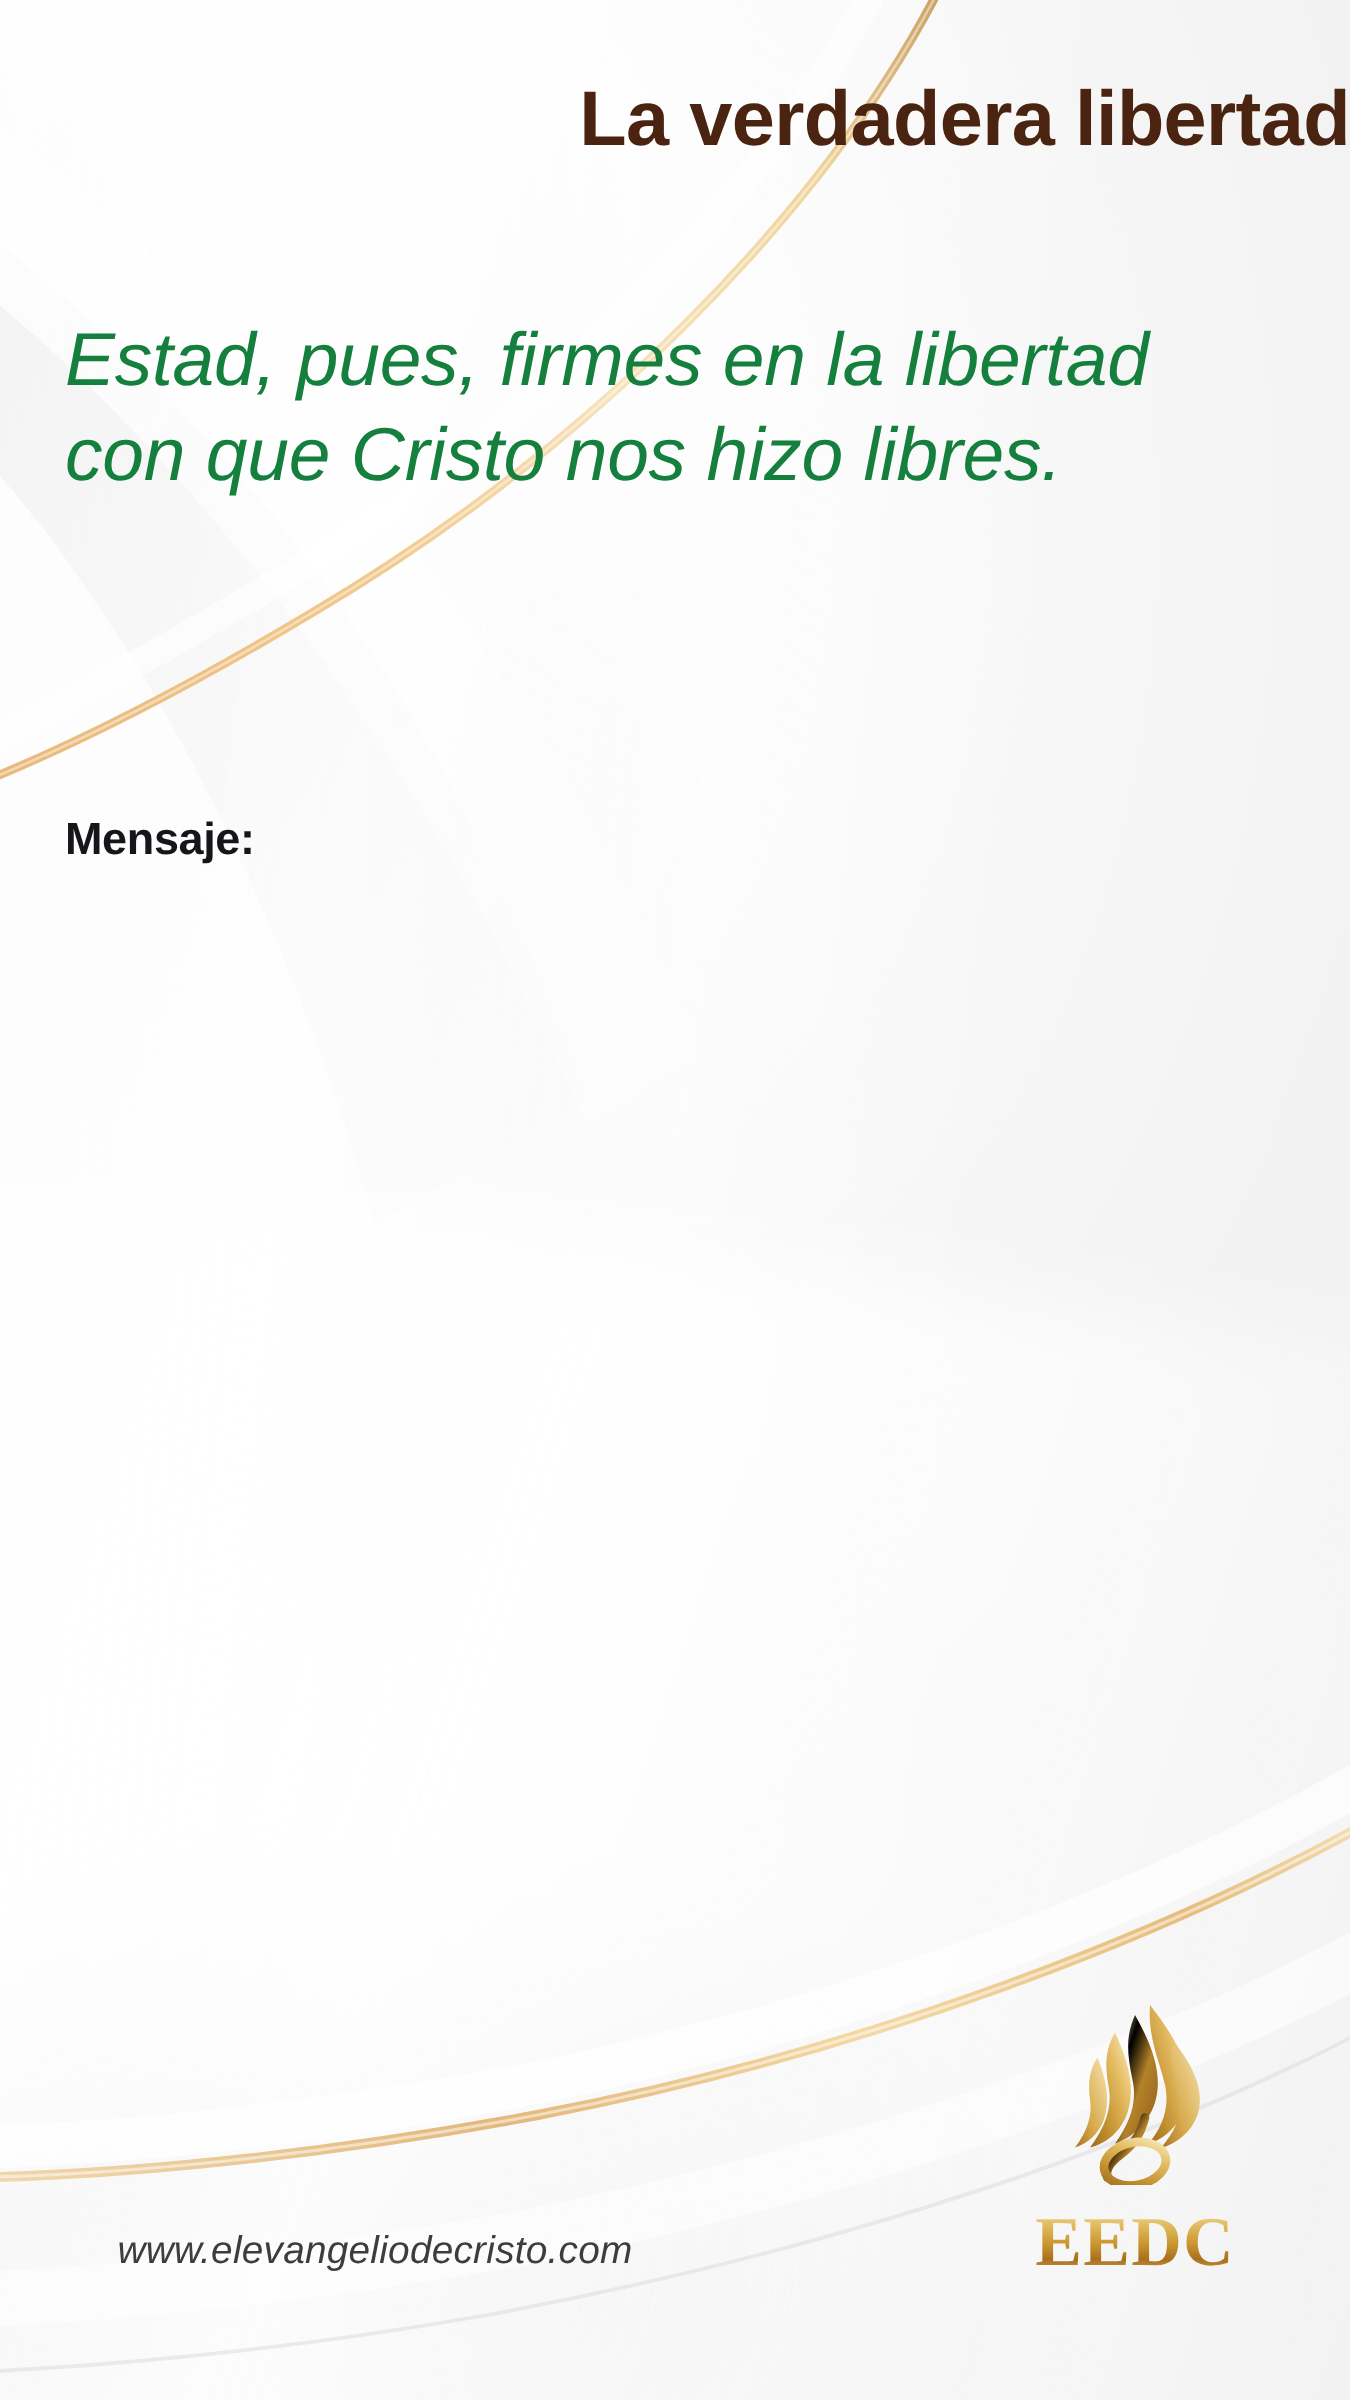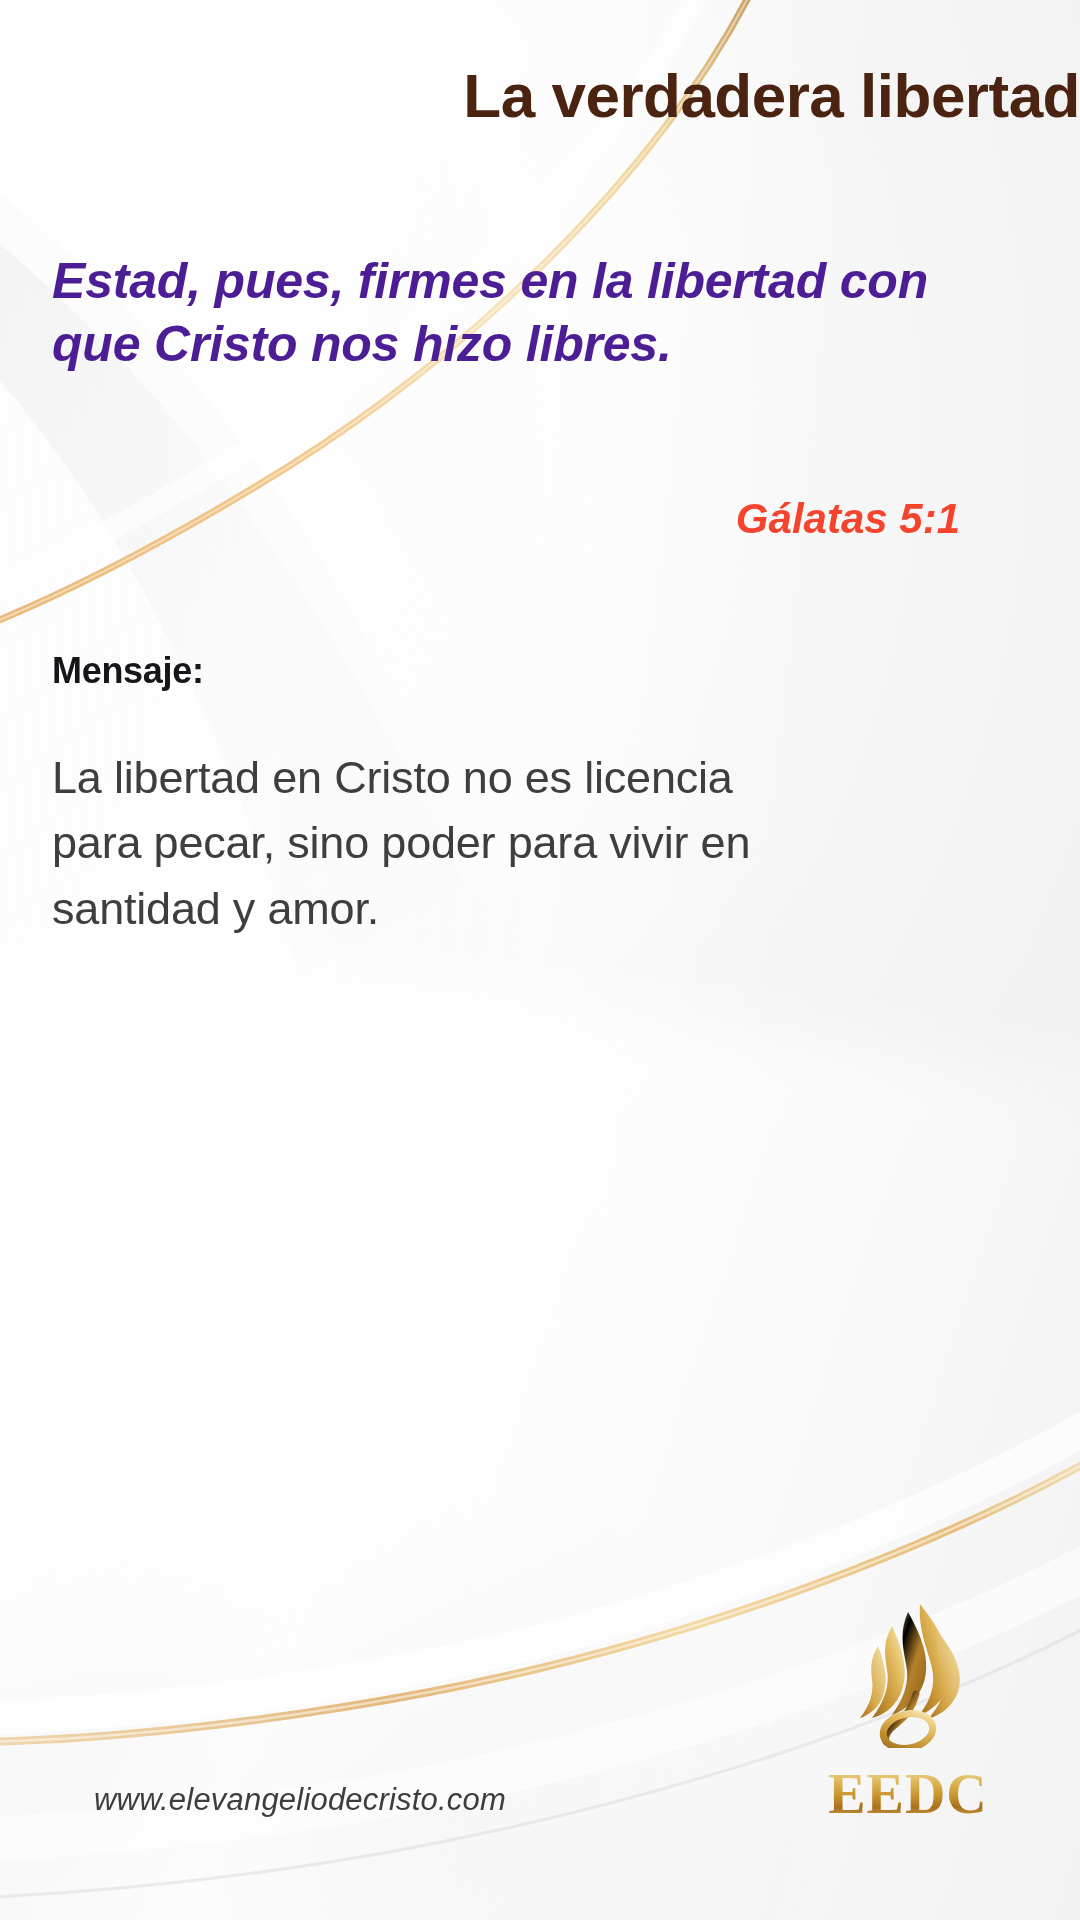--- a/index.html
+++ b/index.html
@@ -99,24 +99,24 @@
     color: #4a2410;
     letter-spacing: -0.5px;
     line-height: 1.1;
   }
 
   .verse {
     position: absolute;
     left: 52px;
     top: 250px;
     width: 890px;
-    font-size: 50px;
+    font-size: 60px;
     font-style: italic;
-    font-weight: 700;
-    color: #4c1d95;
+    font-weight: 400;
+    color: #15803d;
     line-height: 1.26;
     letter-spacing: -0.2px;
   }
 
   .reference {
     position: absolute;
     right: 120px;
     top: 495px;
     font-size: 42px;
     font-weight: 700;
@@ -243,25 +243,23 @@
     <path d="M 1100,1420 C 930,1518 690,1614 420,1668 C 240,1702 80,1716 -30,1718" fill="none" stroke="#ffffff" stroke-width="34" stroke-linecap="round" opacity="0.7"></path>
     <path d="M 1100,1560 C 930,1652 690,1736 420,1790 C 240,1822 80,1836 -30,1840" fill="none" stroke="#ffffff" stroke-width="44" stroke-linecap="round" opacity="0.55"></path>
 
     <path d="M 1100,1620 C 920,1716 670,1800 390,1852 C 220,1882 70,1894 -30,1898" fill="none" stroke="#d9d9dd" stroke-width="3" stroke-linecap="round" opacity="0.5"></path>
   </svg>
 
   <div class="title">La verdadera libertad</div>
 
   <div class="verse">Estad, pues, firmes en la libertad con que Cristo nos hizo libres.</div>
 
-  <div class="reference">Gálatas 5:1</div>
 
   <div class="msg-label">Mensaje:</div>
 
-  <div class="msg-body">La libertad en Cristo no es licencia para pecar, sino poder para vivir en santidad y amor.</div>
 
   <div class="site-url">www.elevangeliodecristo.com</div>
 
   <div class="logo">
     <svg class="logo-mark" viewBox="0 0 132 150" aria-hidden="true">
       <defs>
         <linearGradient id="flameA" x1="0" y1="0" x2="1" y2="1">
           <stop offset="0%" stop-color="#f7e6ac"></stop>
           <stop offset="30%" stop-color="#dcae४8"></stop>
           <stop offset="58%" stop-color="#b5822a"></stop>

